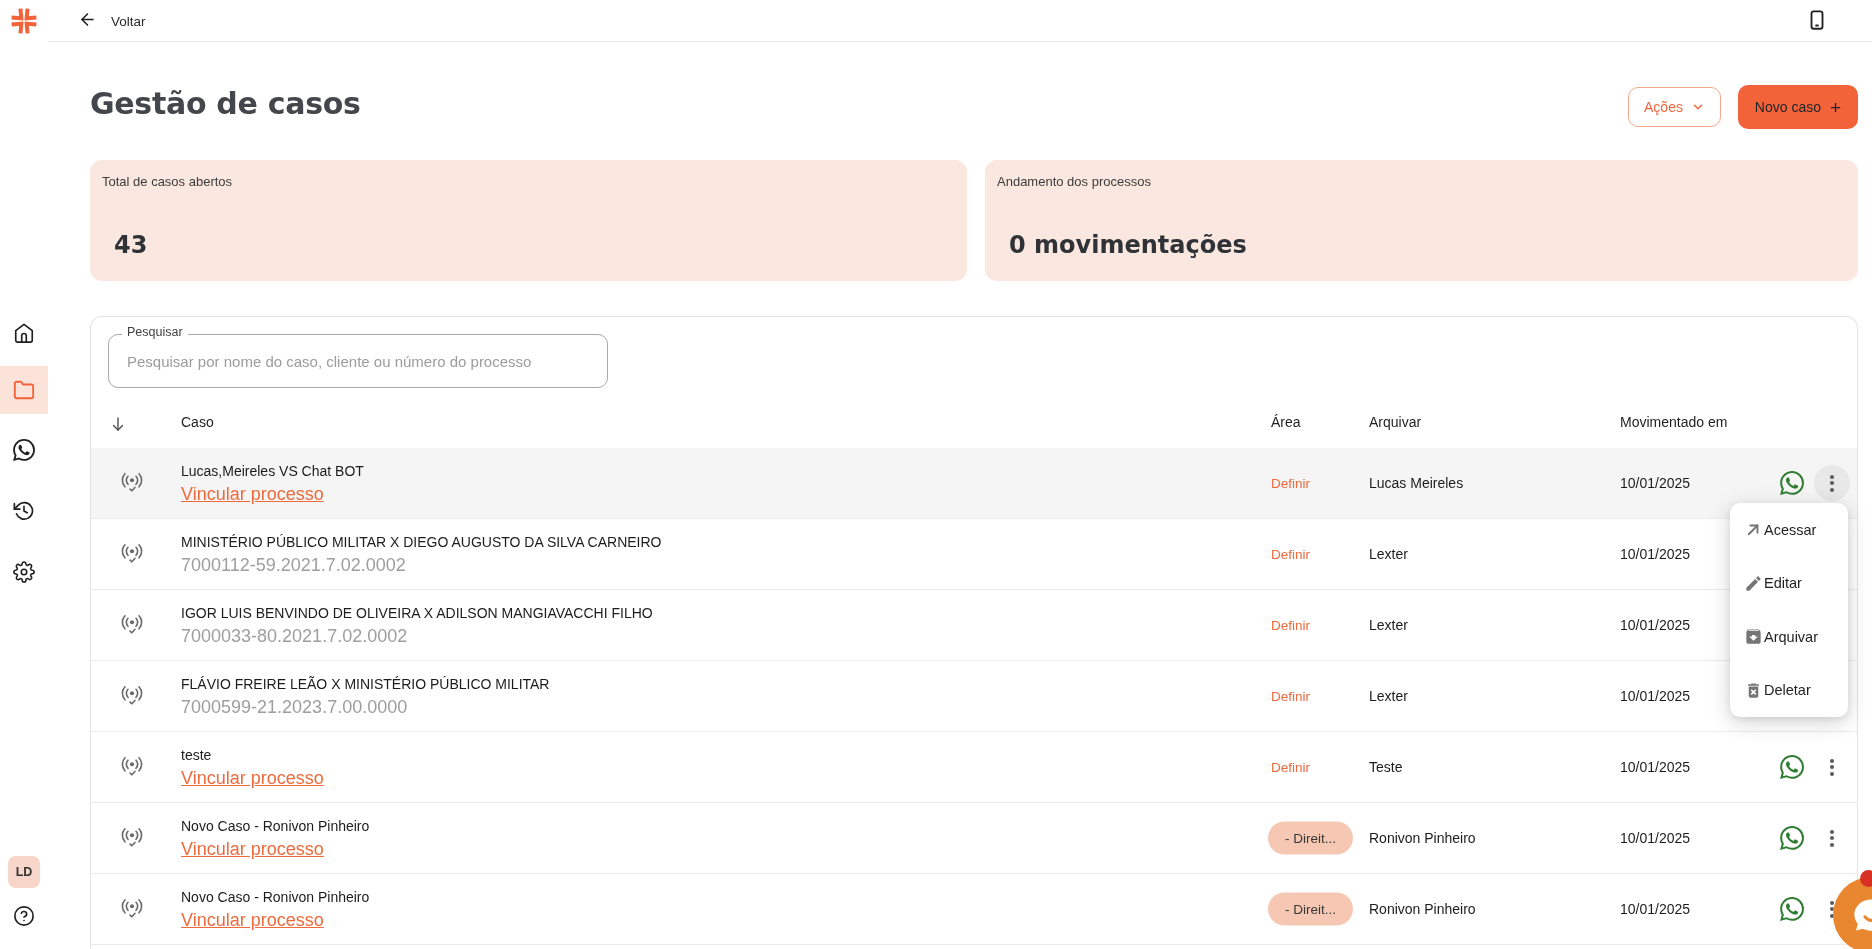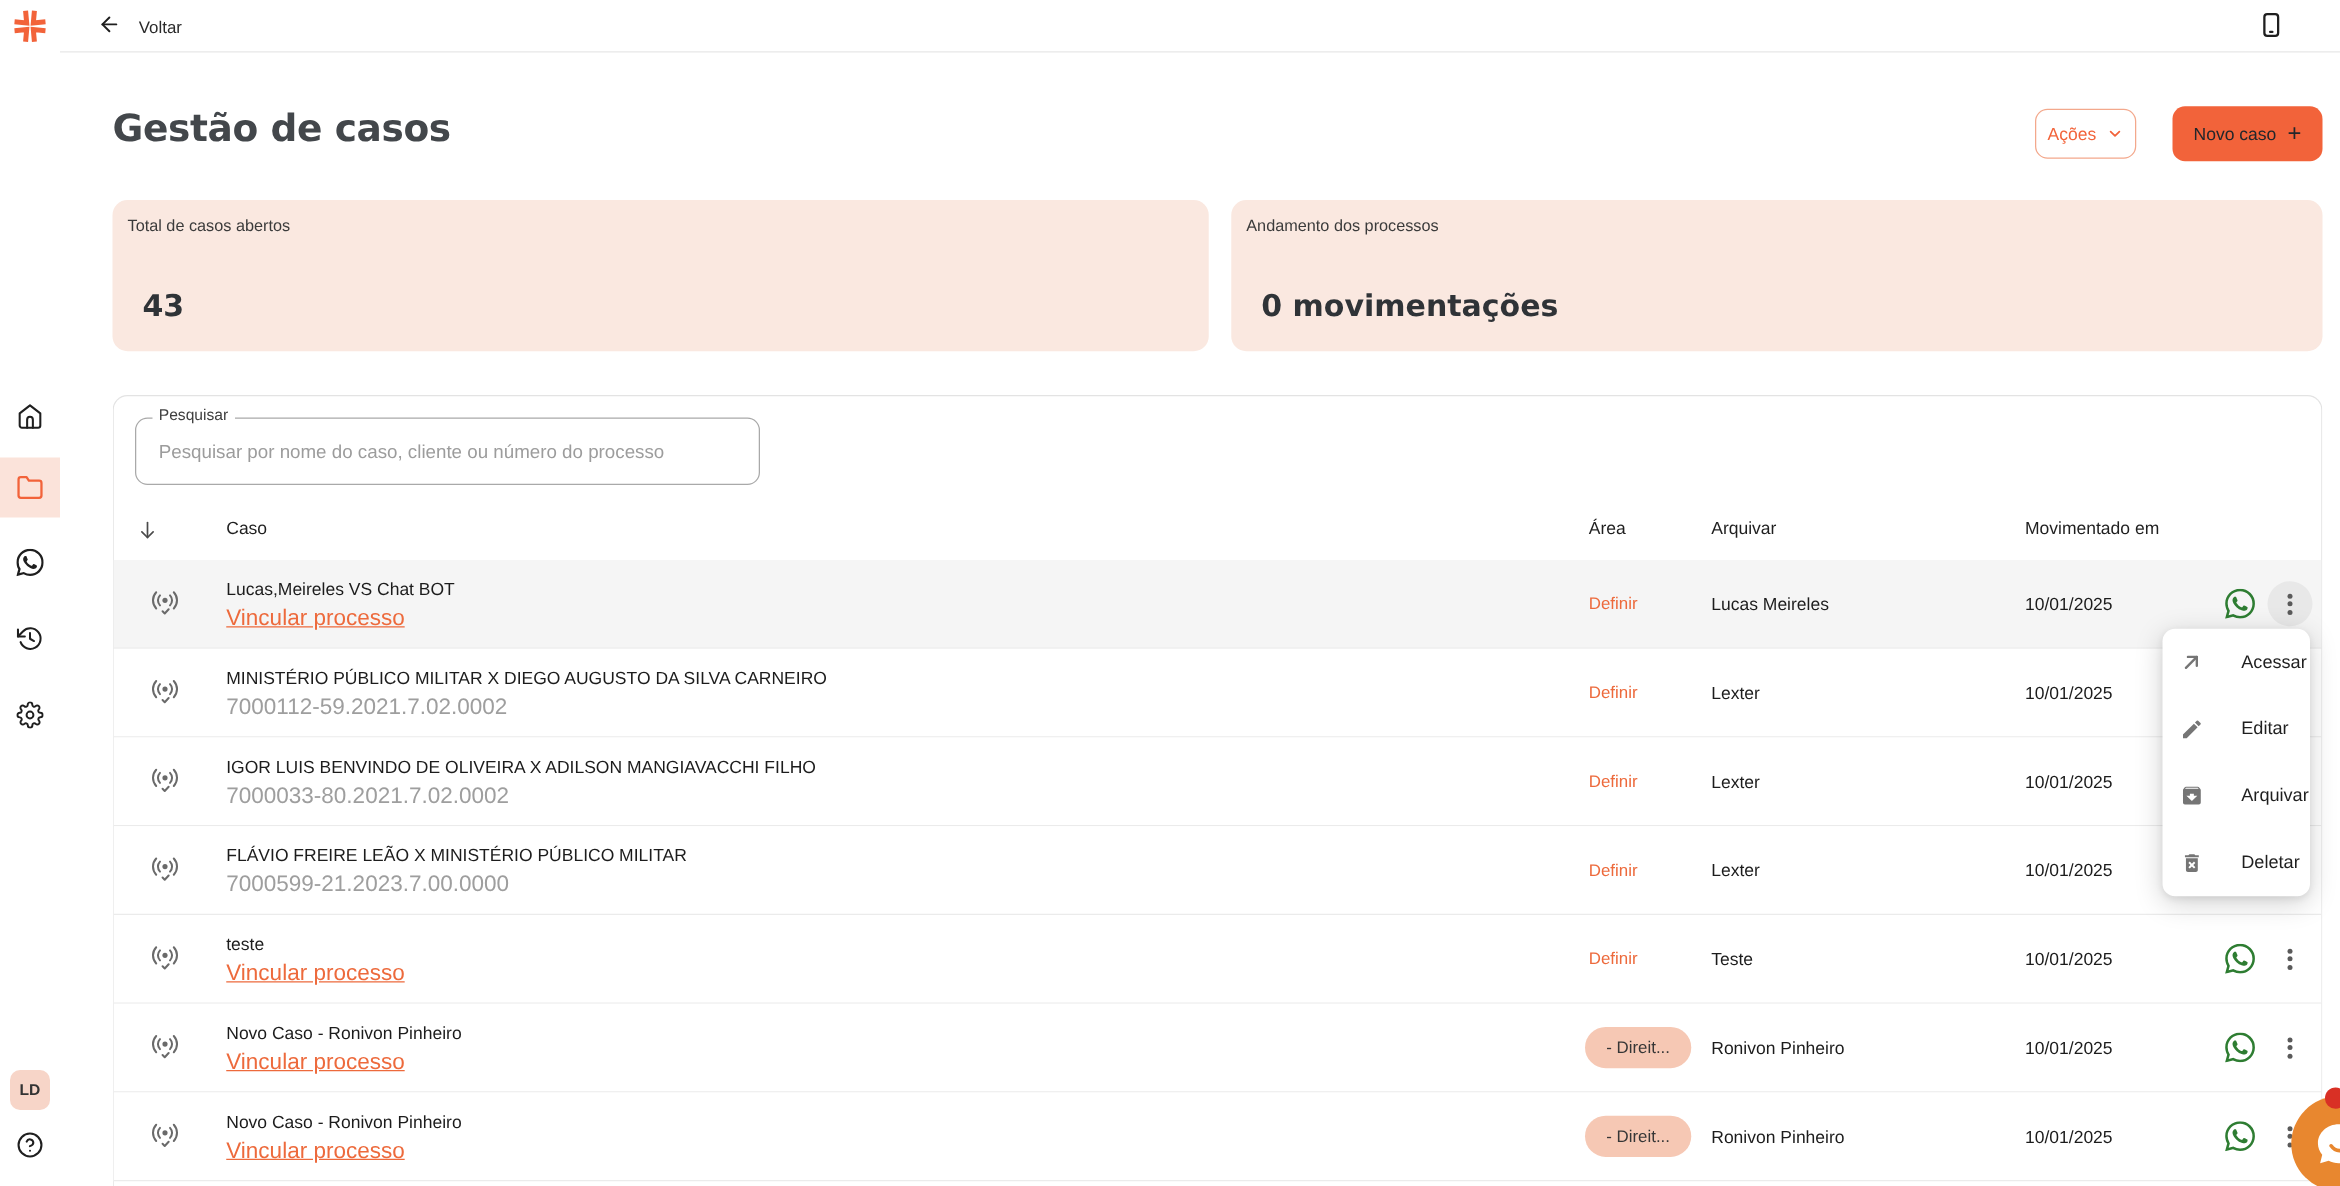--- a/index.html
+++ b/index.html
@@ -21,21 +21,21 @@
 
   
   .topbar{position:absolute;left:48px;top:0;right:0;height:41px;background:#fff;border-bottom:1px solid #E8E8E8;z-index:5}
   .back{position:absolute;left:30px;top:10px;display:flex;align-items:flex-end;gap:14px;cursor:pointer}
   .back-label{font-size:13.5px;color:#2a2a2a}
   .phone-icon{position:absolute;right:44px;top:9px;cursor:pointer}
 
   
   .page-title{position:absolute;left:90px;top:86px;font-family:"DejaVu Sans",sans-serif;
     font-size:30px;font-weight:600;color:#43474B;letter-spacing:-0.3px;margin:0}
-  .btn-acoes{position:absolute;left:1628px;top:87px;width:81px;height:40px;border-radius:10px;background:#fff;
+  .btn-acoes{position:absolute;left:1628px;top:87px;width:93px;height:40px;border-radius:10px;background:#fff;
     border:1px solid #F3A88C;color:#F2633A;font-size:14px;display:flex;align-items:center;justify-content:center;gap:8px;cursor:pointer;box-sizing:border-box}
   .btn-novo{position:absolute;left:1738px;top:85px;width:120px;height:44px;border-radius:10px;background:#F2633A;border:none;
     color:#22262B;font-size:14px;font-weight:500;display:flex;align-items:center;justify-content:center;gap:9px;cursor:pointer}
   .plus{font-size:19px;font-weight:500;line-height:1}
 
   
   .stat-card{position:absolute;top:160px;height:121px;background:#FAE8E0;border-radius:12px;box-sizing:border-box;padding:12px}
   .stat-1{left:90px;width:877px}
   .stat-2{left:985px;width:873px}
   .stat-label{font-size:13px;color:#3b3b3b}
@@ -72,21 +72,21 @@
   .cell-date{left:1529px}
   .wa-btn{position:absolute;left:1687px;top:50%;transform:translateY(-50%);width:28px;height:28px;background:none;border:none;padding:2px;cursor:pointer}
   .kebab{position:absolute;left:1723px;top:50%;transform:translateY(-50%);width:36px;height:36px;border:none;background:none;
     border-radius:50%;display:flex;flex-direction:column;align-items:center;justify-content:center;gap:2.5px;cursor:pointer}
   .kebab.kebab-active{background:#E8E8E8}
   .kebab .dot{width:4px;height:4px;border-radius:50%;background:#5A5A5A}
 
   
   .row-menu{position:absolute;left:1730px;top:503px;width:118px;background:#fff;border-radius:10px;z-index:20;
     box-shadow:0 5px 22px rgba(0,0,0,.18),0 2px 6px rgba(0,0,0,.08);overflow:hidden}
-  .menu-item{height:53.5px;display:flex;align-items:center;gap:30px;padding-left:14px;cursor:pointer;font-size:14.5px;color:#1f1f1f}
+  .menu-item{height:53.5px;display:flex;align-items:center;gap:1px;padding-left:14px;cursor:pointer;font-size:14.5px;color:#1f1f1f}
 
   
   .chat-fab{position:absolute;left:1833px;top:877px;width:76px;height:76px;border-radius:50%;background:#E8872F;z-index:30;
     display:flex;align-items:center;justify-content:center;cursor:pointer}
   .fab-badge{position:absolute;left:1860px;top:870px;width:17px;height:17px;border-radius:50%;background:#D93025;z-index:31}
 </style>
 </head>
 <body>
 
 <aside class="sidebar">

